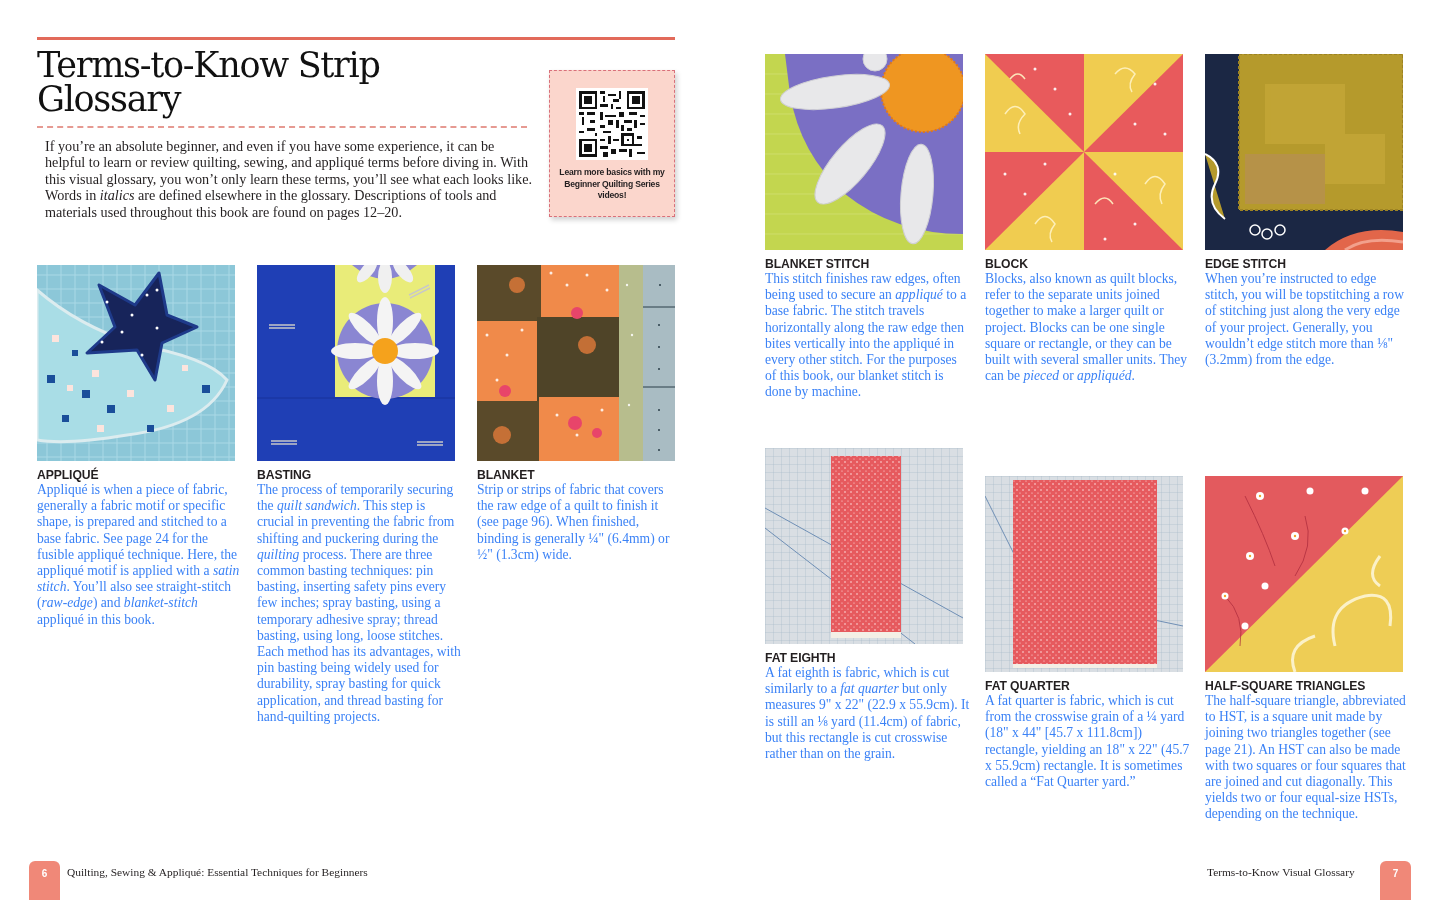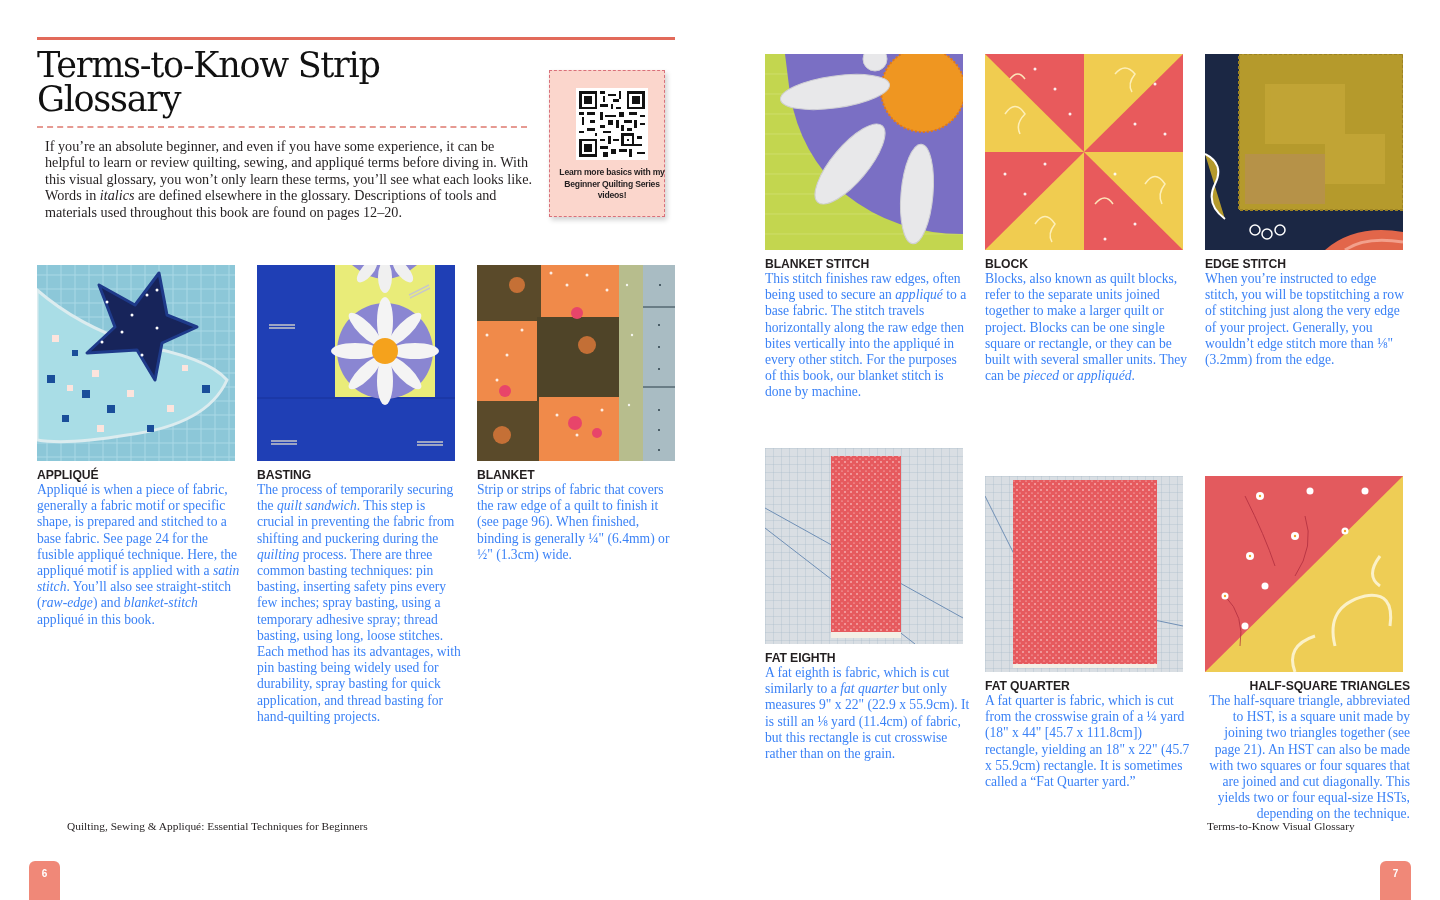--- a/index.html
+++ b/index.html
@@ -5,34 +5,34 @@
   * { box-sizing: border-box; margin: 0; padding: 0; }
   html, body { width: 1440px; height: 900px; overflow: hidden; background: #ffffff; }
   body { position: relative; font-family: "DejaVu Serif", "Liberation Serif", serif; color: #231f20; }
 
   .rule-top { position: absolute; left: 37px; top: 37px; width: 638px; height: 3px; background: #e26a5a; }
   .title { position: absolute; left: 37px; top: 48px; width: 480px; font-family: "DejaVu Serif", serif; font-size: 35px; line-height: 34px; letter-spacing: -1.3px; font-weight: normal; color: #111; }
   .rule-dashed { position: absolute; left: 37px; top: 126px; width: 490px; height: 0; border-top: 2px dashed #e69a92; }
   .intro { position: absolute; left: 37px; top: 138px; width: 490px; font-family: "Liberation Serif", serif; font-size: 14.2px; line-height: 16.4px; color: #231f20; margin-left: 8px; }
   .intro i { font-style: italic; }
 
-  .qr-box { position: absolute; left: 549px; top: 70px; width: 116px; height: 147px; background: #fbd6cc; border: 1.5px dashed #d9707a; box-shadow: 2px 3px 5px rgba(0,0,0,0.18); }
+  .qr-box { position: absolute; left: 549px; top: 70px; width: 126px; height: 147px; background: #fbd6cc; border: 1.5px dashed #d9707a; box-shadow: 2px 3px 5px rgba(0,0,0,0.18); }
   .qr { position: absolute; left: 26px; top: 17px; width: 72px; height: 72px; background: #fff; padding: 3px; }
   .qr svg { width: 66px; height: 66px; display: block; }
   .qr-caption { position: absolute; left: 6px; top: 96px; width: 112px; text-align: center; font-family: "Liberation Sans", sans-serif; font-size: 8.6px; line-height: 11.6px; font-weight: bold; color: #231f20; letter-spacing: -0.2px; }
 
   .entry { position: absolute; width: 205px; }
   .entry .pic { width: 198px; height: 196px; position: relative; overflow: hidden; }
   .entry .pic svg { width: 100%; height: 100%; display: block; }
   .entry .term { margin-top: 7px; font-family: "Liberation Sans", sans-serif; font-weight: bold; font-size: 12.2px; line-height: 14px; color: #231f20; letter-spacing: -0.1px; }
   .entry .def { font-family: "Liberation Serif", serif; font-size: 13.6px; line-height: 16.2px; color: #3b82f6; }
   .entry .def i { font-style: italic; }
 
   .footer-tab { position: absolute; width: 31px; height: 40px; top: 861px; background: #f08878; border-radius: 6px 6px 0 0; color: #fff; font-family: "Liberation Sans", sans-serif; font-weight: bold; font-size: 10px; text-align: center; padding-top: 7px; }
-  .footer-text { position: absolute; top: 820px; font-family: "Liberation Serif", serif; font-size: 11.4px; color: #231f20; }
+  .footer-text { position: absolute; top: 866px; font-family: "Liberation Serif", serif; font-size: 11.4px; color: #231f20; }
 </style>
 </head>
 <body>
 
 <div class="rule-top"></div>
 <h1 class="title">
   <span>Terms-to-Know Strip</span><br>
   <span>Glossary</span>
 </h1>
 <div class="rule-dashed"></div>
@@ -370,21 +370,21 @@
       <line x1="150" y1="140" x2="198" y2="150" stroke="#6f8fb5" stroke-width="1"></line>
       <rect x="28" y="4" width="144" height="184" fill="#e65a5e"></rect>
       <rect x="28" y="4" width="144" height="184" fill="url(#dots2)"></rect>
       <rect x="28" y="188" width="144" height="4" fill="#f4efe6"></rect>
     </svg>
   </div>
   <div class="term">FAT QUARTER</div>
   <div class="def">A fat quarter is fabric, which is cut from the crosswise grain of a ¼ yard (18" x 44" [45.7 x 111.8cm]) rectangle, yielding an 18" x 22" (45.7 x 55.9cm) rectangle. It is sometimes called a “Fat Quarter yard.”</div>
 </div>
 
-<div class="entry" style="left:1205px; top:476px;text-align:right;">
+<div class="entry" style="left:1205px; top:476px;">
   <div class="pic">
     <svg viewBox="0 0 198 196" preserveAspectRatio="none">
       <rect width="198" height="196" fill="#e35a5e"></rect>
       <polygon points="198,0 198,196 0,196" fill="#eecd55"></polygon>
       <g stroke="#a9283a" stroke-width="1" fill="none" opacity="0.7">
         <path d="M40 20 Q60 60 70 90"></path>
           <path d="M100 40 Q110 70 90 100"></path>
           <path d="M20 120 Q40 140 35 170"></path>
       </g>
       <g fill="#fff">

